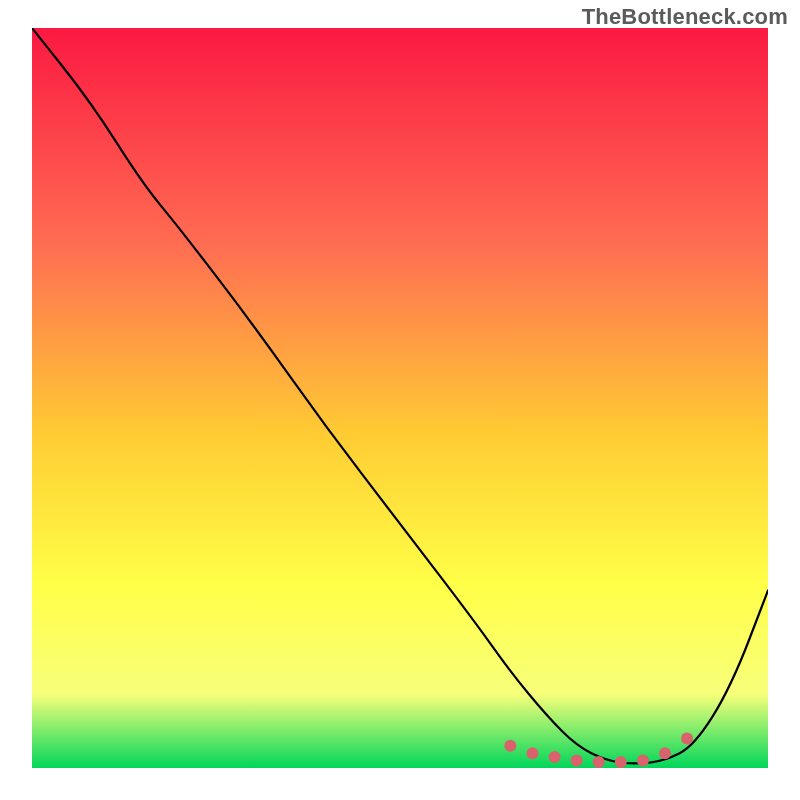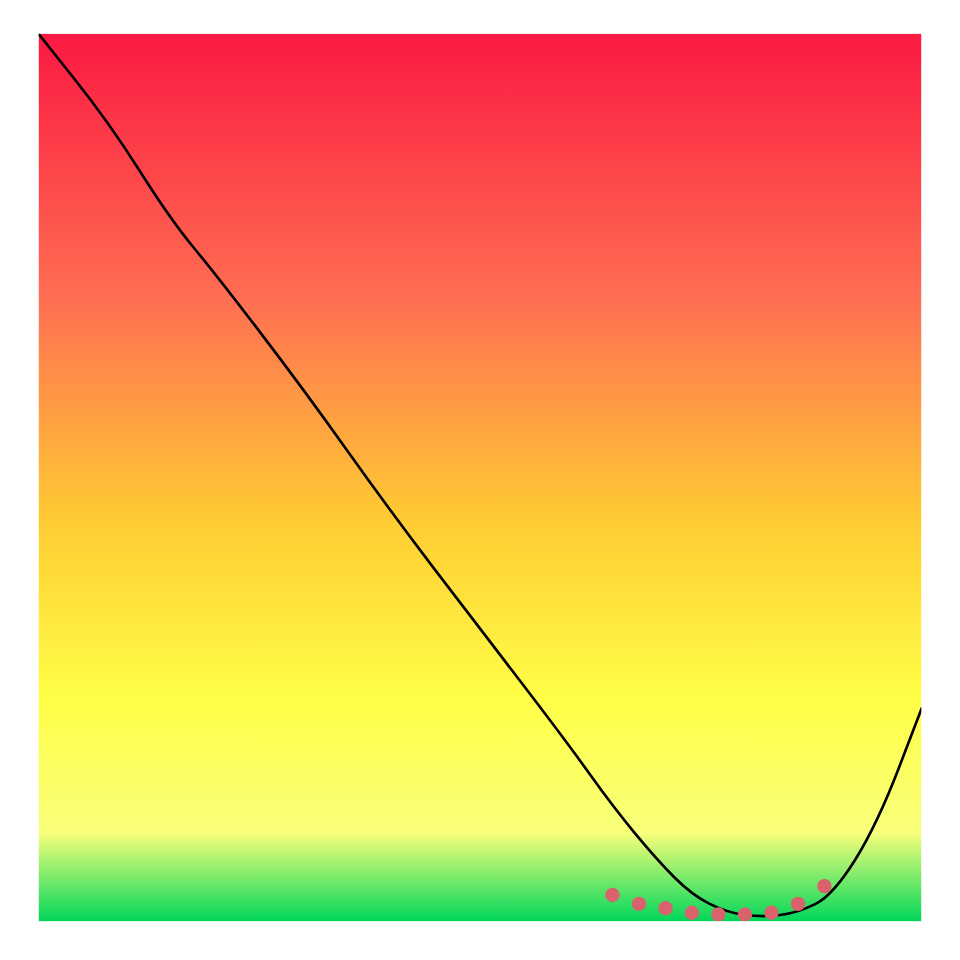--- a/index.html
+++ b/index.html
@@ -43,20 +43,21 @@
     overflow: hidden;
   }
   svg {
     display: block;
   }
 </style>
 </head>
 <body>
 
 <div class="frame">
+  <div class="watermark">TheBottleneck.com</div>
 
   <div class="plot-outer">
     <div class="plot">
       <svg id="chart-svg" width="736" height="740" viewBox="0 0 736 740" preserveAspectRatio="none">
         <defs>
           <linearGradient id="bg-grad" x1="0" y1="0" x2="0" y2="1">
             <stop id="g0" offset="0%" stop-color="#fb1942"></stop>
             <stop id="g1" offset="30%" stop-color="#ff6f52"></stop>
             <stop id="g2" offset="55%" stop-color="#ffcc33"></stop>
             <stop id="g3" offset="75%" stop-color="#ffff47"></stop>

